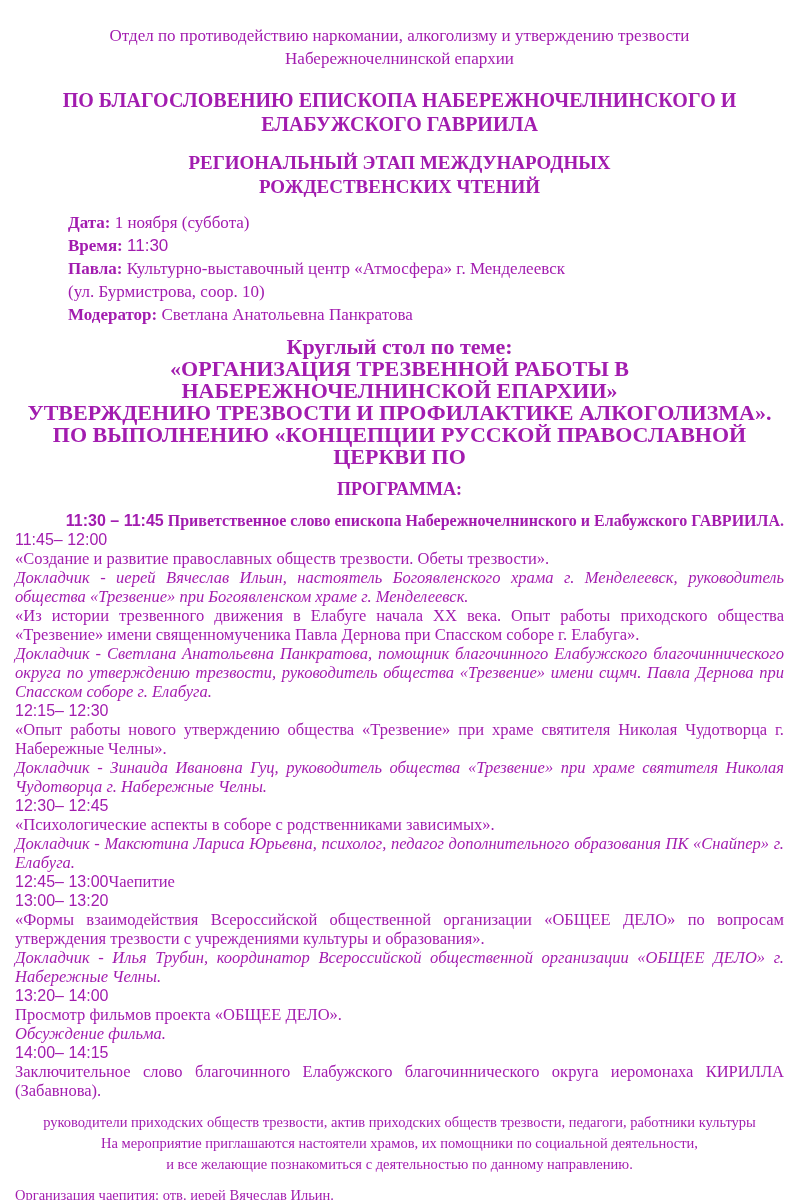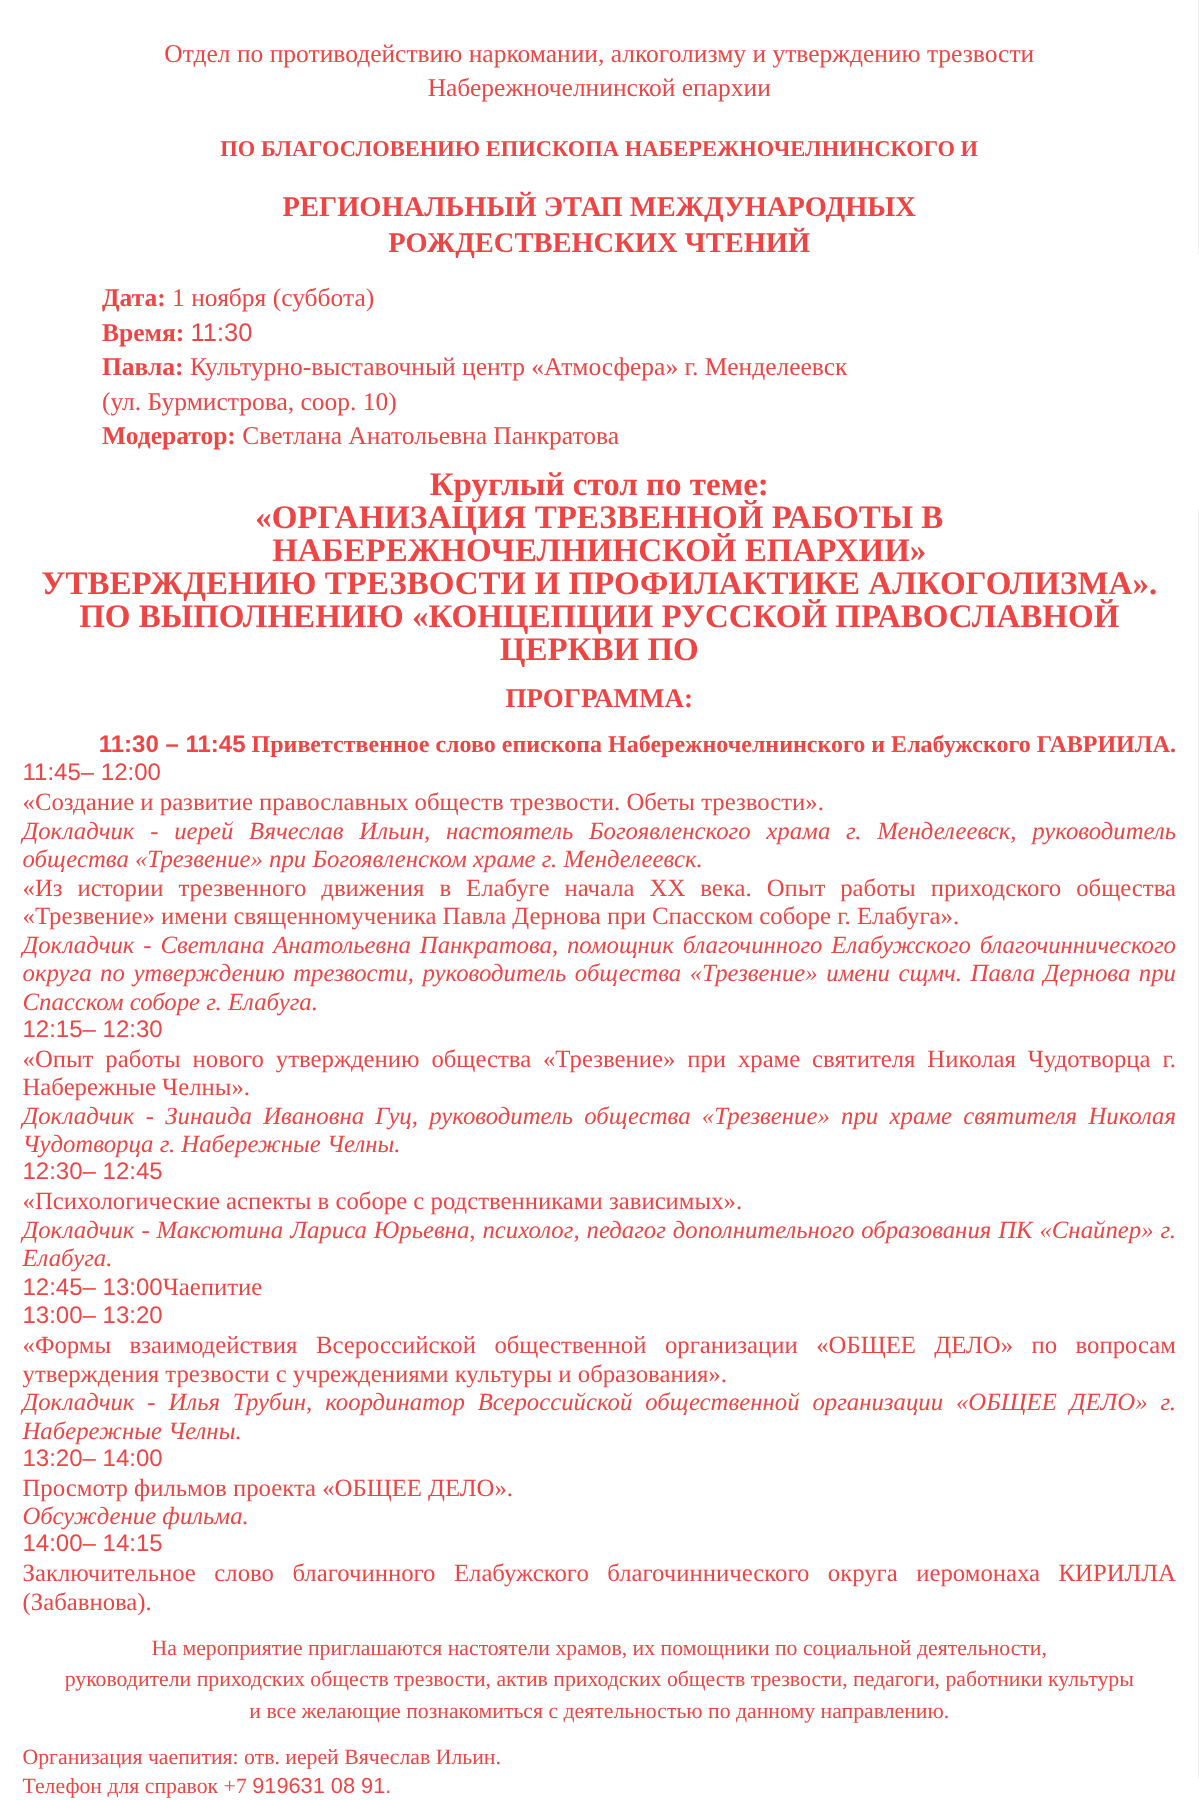--- a/index.html
+++ b/index.html
@@ -1,33 +1,33 @@
 <!DOCTYPE html>
 <html><head>
 <meta charset="utf-8">
 <style>
   * { margin: 0; padding: 0; box-sizing: border-box; }
   html, body { background: #e8e8e8; }
   .page {
     width: 799px; height: 1200px;
     margin: 0 auto;
     background: #ffffff;
-    color: #ef4444;
+    color: #a21caf;
     font-family: "Liberation Serif", "DejaVu Serif", serif;
     overflow: hidden;
     position: relative;
   }
   .inner { padding: 24px 15px 0 15px; }
 
   .center { text-align: center; }
   .sans { font-family: "Liberation Sans", "DejaVu Sans", sans-serif; }
   .bold { font-weight: bold; }
 
   .org-header { font-size: 17px; line-height: 23px; }
-  .blessing   { margin-top: 18px; font-size: 15px; line-height: 24px; font-weight: bold; }
+  .blessing   { margin-top: 18px; font-size: 20px; line-height: 24px; font-weight: bold; }
   .event-title{ margin-top: 15px; font-size: 19px; line-height: 24px; font-weight: bold; }
 
   .details { margin: 12px 0 0 53px; font-size: 17px; line-height: 23px; }
   .details .lbl { font-weight: bold; }
 
   .round-table { margin-top: 10px; font-size: 22px; line-height: 22px; font-weight: bold; }
   .program-heading { margin-top: 10px; font-size: 18px; line-height: 22px; font-weight: bold; }
 
   .program { margin-top: 11px; font-size: 16.5px; line-height: 19px; }
   .p-line0 { font-weight: bold; font-size: 16px; white-space: nowrap; text-align: right; }
@@ -46,20 +46,21 @@
 <div class="page">
   <div class="inner">
 
     <div class="org-header center">
       <div>Отдел по противодействию наркомании, алкоголизму и утверждению трезвости</div>
       <div>Набережночелнинской епархии</div>
     </div>
 
     <div class="blessing center">
       <div>ПО БЛАГОСЛОВЕНИЮ ЕПИСКОПА НАБЕРЕЖНОЧЕЛНИНСКОГО И</div>
+      <div>ЕЛАБУЖСКОГО ГАВРИИЛА</div>
     </div>
 
     <div class="event-title center">
       <div>РЕГИОНАЛЬНЫЙ ЭТАП МЕЖДУНАРОДНЫХ</div>
       <div>РОЖДЕСТВЕНСКИХ ЧТЕНИЙ</div>
     </div>
 
     <div class="details">
       <div><span class="lbl">Дата:</span> <span>1 ноября (суббота)</span></div>
       <div><span class="lbl">Время:</span> <span class="sans">11:30</span></div>
@@ -119,22 +120,22 @@
       </div>
 
       <div>
         <div class="p-time">14:00– 14:15</div>
         <div class="p-topic">Заключительное слово благочинного Елабужского благочиннического округа иеромонаха КИРИЛЛА (Забавнова).</div>
       </div>
 
     </div>
 
     <div class="invitation">
+      <div>руководители приходских обществ трезвости, актив приходских обществ трезвости, педагоги, работники культуры</div>
       <div>На мероприятие приглашаются настоятели храмов, их помощники по социальной деятельности,</div>
-      <div>руководители приходских обществ трезвости, актив приходских обществ трезвости, педагоги, работники культуры</div>
       <div>и все желающие познакомиться с деятельностью по данному направлению.</div>
     </div>
 
     <div class="footer-org">
       <div>Организация чаепития: отв. иерей Вячеслав Ильин.</div>
       <div><span>Телефон для справок +7 </span><span class="sans">919631 08 91.</span></div>
     </div>
 
   </div>
 </div>

